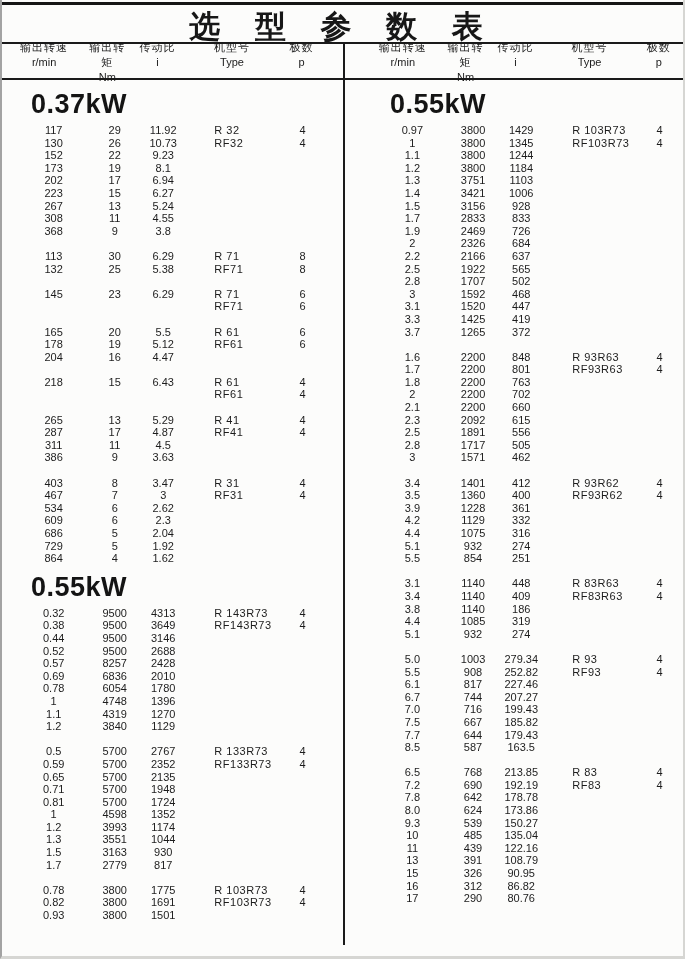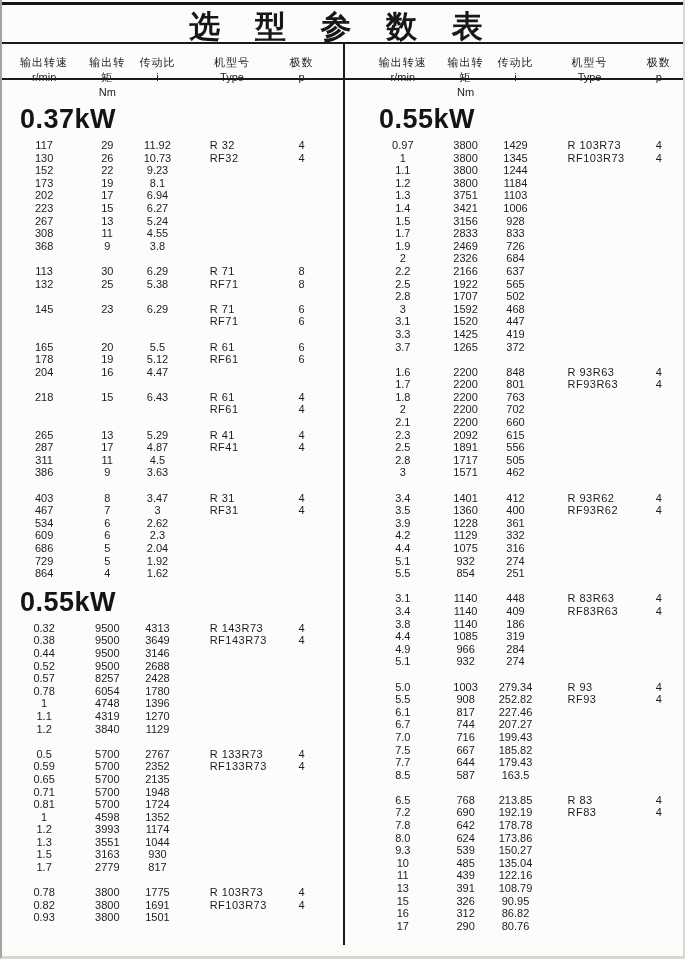--- a/index.html
+++ b/index.html
@@ -20,37 +20,37 @@
   .title{
     position:absolute;left:0;top:6px;width:100%;
     text-align:center;
     font-size:31px;font-weight:bold;letter-spacing:13px;
     color:#171717;white-space:nowrap;
   }
   .titleline{position:absolute;left:0;top:42px;width:100%;height:2px;background:#1a1a1a;}
   .headline{position:absolute;left:0;top:78px;width:100%;height:2px;background:#1a1a1a;}
   .vdivider{position:absolute;left:341px;top:44px;width:2px;height:901px;background:#1a1a1a;}
 
-  .panels{position:absolute;left:0;top:61px;width:100%;bottom:0;display:flex;gap:32px;}
+  .panels{position:absolute;left:0;top:46px;width:100%;bottom:0;display:flex;gap:32px;}
   .panel{width:342px;box-sizing:border-box;}
   .panel.right{width:343px;padding-left:3px;}
 
   .col-head{display:grid;grid-template-columns:26% 13% 18% 28% 15%;
     font-size:11px;line-height:15px;height:32px;align-content:center;}
   .col-head .hcell{text-align:center;}
   .col-head .label{letter-spacing:1px;}
 
   .content{padding-top:4px;}
   .power-heading{
     font-size:27px;font-weight:bold;color:#141414;
     margin:7px 0 5px 18px;line-height:30px;letter-spacing:0.5px;
   }
   .block + .block{margin-top:12.6px;}
   .block{margin-bottom:0;}
-  .section{margin-bottom:1px;}
+  .section{margin-bottom:1px;padding-left:11px;}
   .row{display:grid;grid-template-columns:26% 13% 18% 28% 15%;
     font-size:11px;line-height:12.6px;height:12.6px;}
   .cell{text-align:center;white-space:nowrap;overflow:visible;}
   .cell.c3{text-align:left;padding-left:23px;letter-spacing:0.5px;}
 </style>
 </head>
 <body>
 
 <div id="page">
   <div class="topline"></div>
@@ -334,20 +334,27 @@
                 <span class="cell c4"></span>
               </div>
               <div class="row">
                 <span class="cell c0">0.57</span>
                 <span class="cell c1">8257</span>
                 <span class="cell c2">2428</span>
                 <span class="cell c3"></span>
                 <span class="cell c4"></span>
               </div>
               <div class="row">
+                <span class="cell c0">0.69</span>
+                <span class="cell c1">6836</span>
+                <span class="cell c2">2010</span>
+                <span class="cell c3"></span>
+                <span class="cell c4"></span>
+              </div>
+              <div class="row">
                 <span class="cell c0">0.78</span>
                 <span class="cell c1">6054</span>
                 <span class="cell c2">1780</span>
                 <span class="cell c3"></span>
                 <span class="cell c4"></span>
               </div>
               <div class="row">
                 <span class="cell c0">1</span>
                 <span class="cell c1">4748</span>
                 <span class="cell c2">1396</span>
@@ -749,27 +756,20 @@
                 <span class="cell c0">3.8</span>
                 <span class="cell c1">1140</span>
                 <span class="cell c2">186</span>
                 <span class="cell c3"></span>
                 <span class="cell c4"></span>
               </div>
               <div class="row">
                 <span class="cell c0">4.4</span>
                 <span class="cell c1">1085</span>
                 <span class="cell c2">319</span>
-                <span class="cell c3"></span>
-                <span class="cell c4"></span>
-              </div>
-              <div class="row">
-                <span class="cell c0">4.9</span>
-                <span class="cell c1">966</span>
-                <span class="cell c2">284</span>
                 <span class="cell c3"></span>
                 <span class="cell c4"></span>
               </div>
               <div class="row">
                 <span class="cell c0">5.1</span>
                 <span class="cell c1">932</span>
                 <span class="cell c2">274</span>
                 <span class="cell c3"></span>
                 <span class="cell c4"></span>
               </div>

